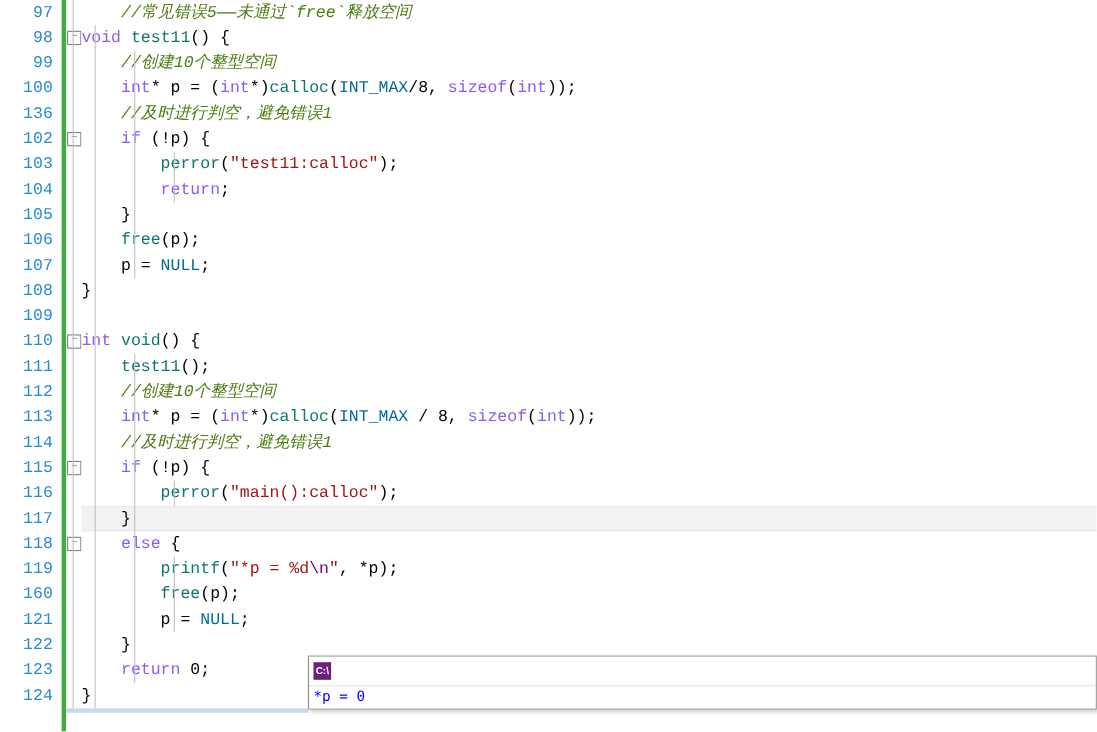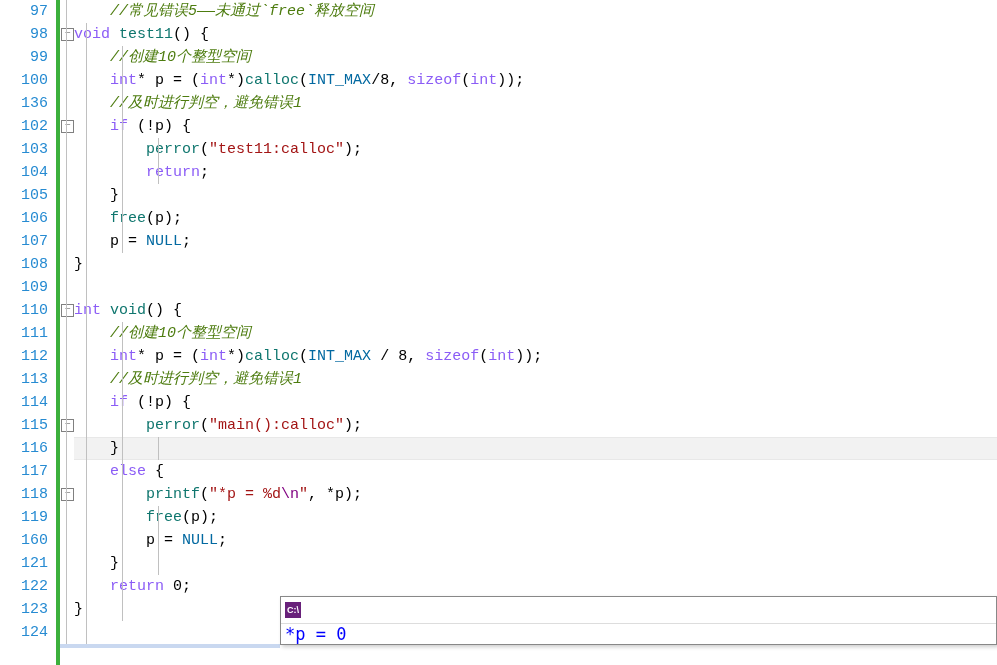--- a/index.html
+++ b/index.html
@@ -17,21 +17,21 @@
 .tk-comment{color:#4d7c0f;font-style:italic;}
 .tk-kw{color:#8b5cf6;}
 .tk-fn{color:#0f766e;}
 .tk-const{color:#0369a1;}
 .tk-str{color:#a31515;}
 .tk-esc{color:#800080;}
 .tk-deflt{color:#000;}
 .console{position:absolute;border:1px solid #888;background:#fff;box-shadow:2px 2px 4px rgba(0,0,0,0.2);}
 .console .titlebar{height:26px;display:flex;align-items:center;background:#fff;border-bottom:1px solid #ddd;font-family:'Segoe UI',sans-serif;font-size:12px;color:#000;padding-left:4px;}
 .console .ticon{width:16px;height:16px;background:#68217a;margin-right:6px;display:flex;align-items:center;justify-content:center;color:#fff;font-size:9px;font-weight:bold;}
-.console .body{background:#fff;color:#0000ff;font-family:'SimSun','NSimSun',monospace;font-size:17px;padding:0 4px;line-height:20px;}
+.console .body{background:#fff;color:#0000ff;font-family:'SimSun','NSimSun',monospace;font-size:13px;padding:0 4px;line-height:20px;}
 .bottom-strip{position:absolute;background:#c9d8f0;height:4px;}
 </style>
 </head>
 <body>
 
 <div class="editor">
   <div class="gutter" id="gutter">
       <div class="ln">97</div>
       <div class="ln">98</div>
       <div class="ln">99</div>
@@ -78,20 +78,21 @@
       <div class="row"><span class="tk-deflt">    </span><span class="tk-comment">//及时进行判空，避免错误1</span></div>
       <div class="row"><span class="tk-deflt">    </span><span class="tk-kw">if</span><span class="tk-deflt"> (!p) {</span></div>
       <div class="row"><span class="tk-deflt">        </span><span class="tk-fn">perror</span><span class="tk-deflt">(</span><span class="tk-str">"test11:calloc"</span><span class="tk-deflt">);</span></div>
       <div class="row"><span class="tk-deflt">        </span><span class="tk-kw">return</span><span class="tk-deflt">;</span></div>
       <div class="row"><span class="tk-deflt">    }</span></div>
       <div class="row"><span class="tk-deflt">    </span><span class="tk-fn">free</span><span class="tk-deflt">(p);</span></div>
       <div class="row"><span class="tk-deflt">    p = </span><span class="tk-const">NULL</span><span class="tk-deflt">;</span></div>
       <div class="row"><span class="tk-deflt">}</span></div>
       <div class="row"><span class="tk-deflt"></span></div>
       <div class="row"><span class="tk-kw">int</span><span class="tk-deflt"> </span><span class="tk-fn">void</span><span class="tk-deflt">() {</span></div>
+      <div class="row"><span class="tk-deflt">    </span><span class="tk-fn">test11</span><span class="tk-deflt">();</span></div>
       <div class="row"><span class="tk-deflt">    </span><span class="tk-comment">//创建10个整型空间</span></div>
       <div class="row"><span class="tk-deflt">    </span><span class="tk-kw">int</span><span class="tk-deflt">* p = (</span><span class="tk-kw">int</span><span class="tk-deflt">*)</span><span class="tk-fn">calloc</span><span class="tk-deflt">(</span><span class="tk-const">INT_MAX</span><span class="tk-deflt"> / 8, </span><span class="tk-kw">sizeof</span><span class="tk-deflt">(</span><span class="tk-kw">int</span><span class="tk-deflt">));</span></div>
       <div class="row"><span class="tk-deflt">    </span><span class="tk-comment">//及时进行判空，避免错误1</span></div>
       <div class="row"><span class="tk-deflt">    </span><span class="tk-kw">if</span><span class="tk-deflt"> (!p) {</span></div>
       <div class="row"><span class="tk-deflt">        </span><span class="tk-fn">perror</span><span class="tk-deflt">(</span><span class="tk-str">"main():calloc"</span><span class="tk-deflt">);</span></div>
       <div class="row cur"><span class="tk-deflt">    }</span></div>
       <div class="row"><span class="tk-deflt">    </span><span class="tk-kw">else</span><span class="tk-deflt"> {</span></div>
       <div class="row"><span class="tk-deflt">        </span><span class="tk-fn">printf</span><span class="tk-deflt">(</span><span class="tk-str">"*p = %d</span><span class="tk-esc">\n</span><span class="tk-str">"</span><span class="tk-deflt">, *p);</span></div>
       <div class="row"><span class="tk-deflt">        </span><span class="tk-fn">free</span><span class="tk-deflt">(p);</span></div>
       <div class="row"><span class="tk-deflt">        p = </span><span class="tk-const">NULL</span><span class="tk-deflt">;</span></div>

